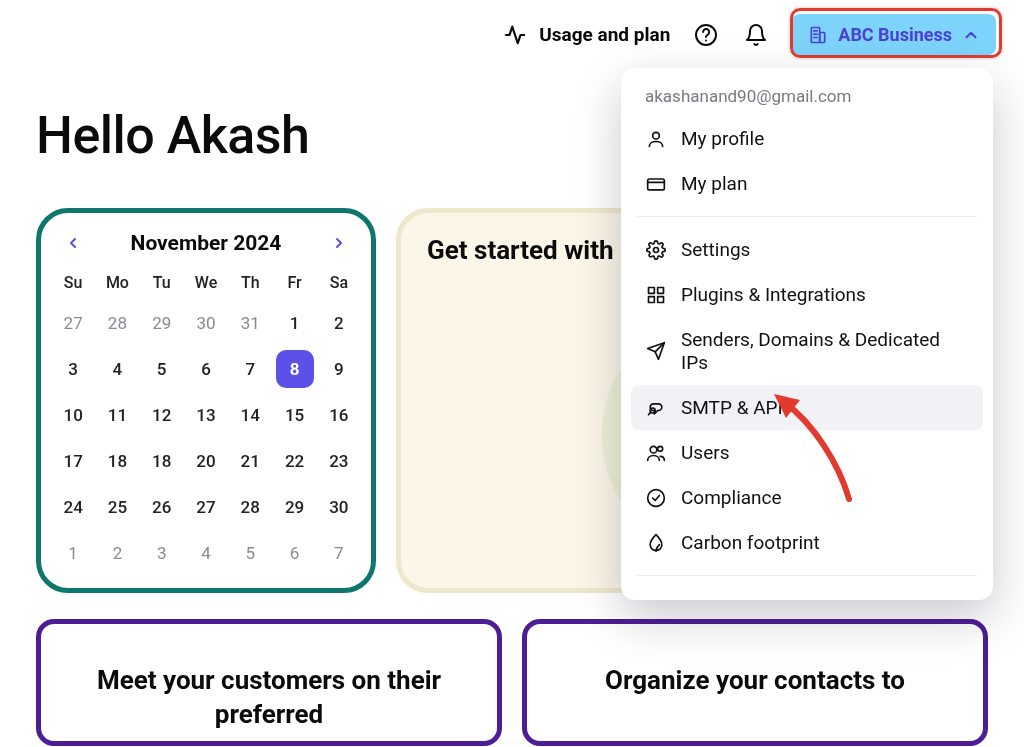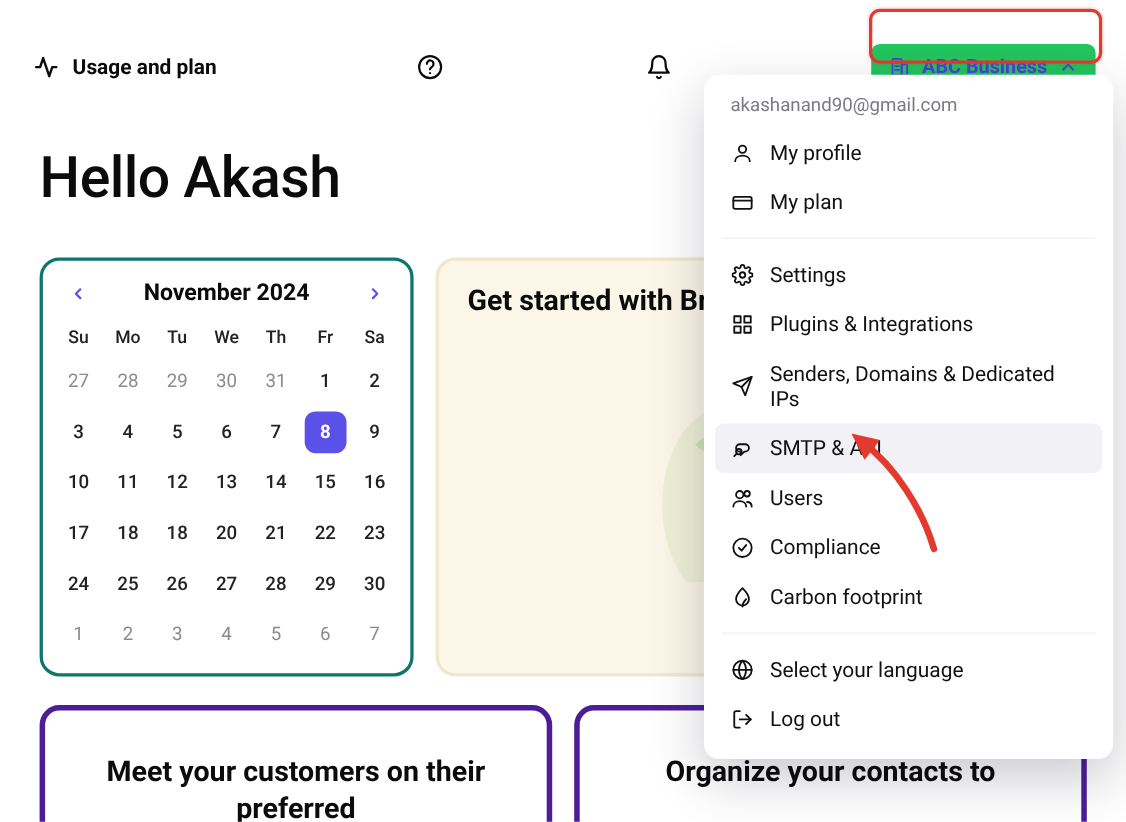--- a/index.html
+++ b/index.html
@@ -9,44 +9,43 @@
     color: #0b0b0b;
     width: 1024px;
     height: 747px;
     overflow: hidden;
     position: relative;
   }
   
   .topbar {
     display: flex;
     align-items: center;
-    justify-content: space-between;
+    justify-content: flex-end;
     gap: 22px;
     padding: 14px 28px 10px 28px;
-    margin-top: 26px;
   }
   .usage-link {
     display: flex;
     align-items: center;
     gap: 10px;
     font-weight: 700;
     font-size: 19px;
     cursor: pointer;
   }
   .icon-btn {
     width: 28px; height: 28px;
     display: flex; align-items: center; justify-content: center;
     cursor: pointer;
     color:#0b0b0b;
   }
   .org-pill {
     display: flex;
     align-items: center;
     gap: 10px;
-    background: #22c55e;
+    background: #7dd3fc;
     color: #4b41d6;
     border-radius: 8px;
     padding: 10px 16px;
     font-weight: 700;
     font-size: 18px;
     cursor: pointer;
     position: relative;
   }
   .org-outline {
     position: absolute;
@@ -63,22 +62,22 @@
     letter-spacing: -0.5px;
     padding: 40px 36px 0 36px;
   }
   .panels {
     display: flex;
     gap: 20px;
     padding: 42px 36px 0 36px;
   }
   .card {
     background: #fff;
-    border: 3px solid #0f766e;
-    border-radius: 18px;
+    border: 5px solid #0f766e;
+    border-radius: 32px;
   }
   .calendar-card {
     width: 340px;
     padding: 18px 4px 20px 4px;
   }
   .cal-head {
     display: flex;
     align-items: center;
     justify-content: space-between;
     padding: 0 16px 8px 16px;
@@ -140,21 +139,21 @@
     flex:1;
     border:5px solid #4c1d95;border-radius:18px;
     padding:40px 26px 9px 26px;
   }
   .text-card h3{
     font-size:26px;font-weight:700;text-align:center;line-height:1.3;
   }
   
   .dropdown{
     position:absolute;
-    top:68px; right:12px;
+    top:68px; right:31px;
     width:372px;
     background:#fff;
     border-radius:14px;
     box-shadow:0 18px 48px rgba(18,18,40,.22);
     padding:16px 10px 14px 10px;
     z-index:50;
   }
   .dd-email{
     color:#7a7a86;font-size:17px;
     padding:2px 14px 10px 14px;
@@ -497,42 +496,20 @@
         <span class="dd-ico">
           <svg width="20" height="20" viewBox="0 0 24 24" fill="none" stroke="currentColor" stroke-width="2" stroke-linecap="round" stroke-linejoin="round">
             <path d="M12 2C7 7 5 11 5 14a7 7 0 0 0 14 0c0-3-2-7-7-12z"></path>
             <path d="M12 22c0-4 2-6 4-8"></path>
           </svg>
         </span>
         <span>Carbon footprint</span>
       </div>
     </div>
   <div class="dd-sep"></div>
-  <div id="dd-c">
-      <div class="dd-item">
-        <span class="dd-ico">
-          <svg width="20" height="20" viewBox="0 0 24 24" fill="none" stroke="currentColor" stroke-width="2" stroke-linecap="round" stroke-linejoin="round">
-            <circle cx="12" cy="12" r="10"></circle>
-            <line x1="2" y1="12" x2="22" y2="12"></line>
-            <path d="M12 2a15 15 0 0 1 0 20a15 15 0 0 1 0-20z"></path>
-          </svg>
-        </span>
-        <span>Select your language</span>
-      </div>
-      <div class="dd-item">
-        <span class="dd-ico">
-          <svg width="20" height="20" viewBox="0 0 24 24" fill="none" stroke="currentColor" stroke-width="2" stroke-linecap="round" stroke-linejoin="round">
-            <path d="M9 21H5a2 2 0 0 1-2-2V5a2 2 0 0 1 2-2h4"></path>
-            <polyline points="16 17 21 12 16 7"></polyline>
-            <line x1="21" y1="12" x2="9" y2="12"></line>
-          </svg>
-        </span>
-        <span>Log out</span>
-      </div>
-    </div>
 </div>
 
 <div class="red-arrow">
   <svg width="90" height="110" viewBox="0 0 90 110">
     <path d="M75 105 C65 70 40 30 10 8" stroke="#e33a2f" stroke-width="6" fill="none" stroke-linecap="round"></path>
     <polygon points="0,0 26,6 12,24" fill="#e33a2f"></polygon>
   </svg>
 </div>
 
 </body></html>

